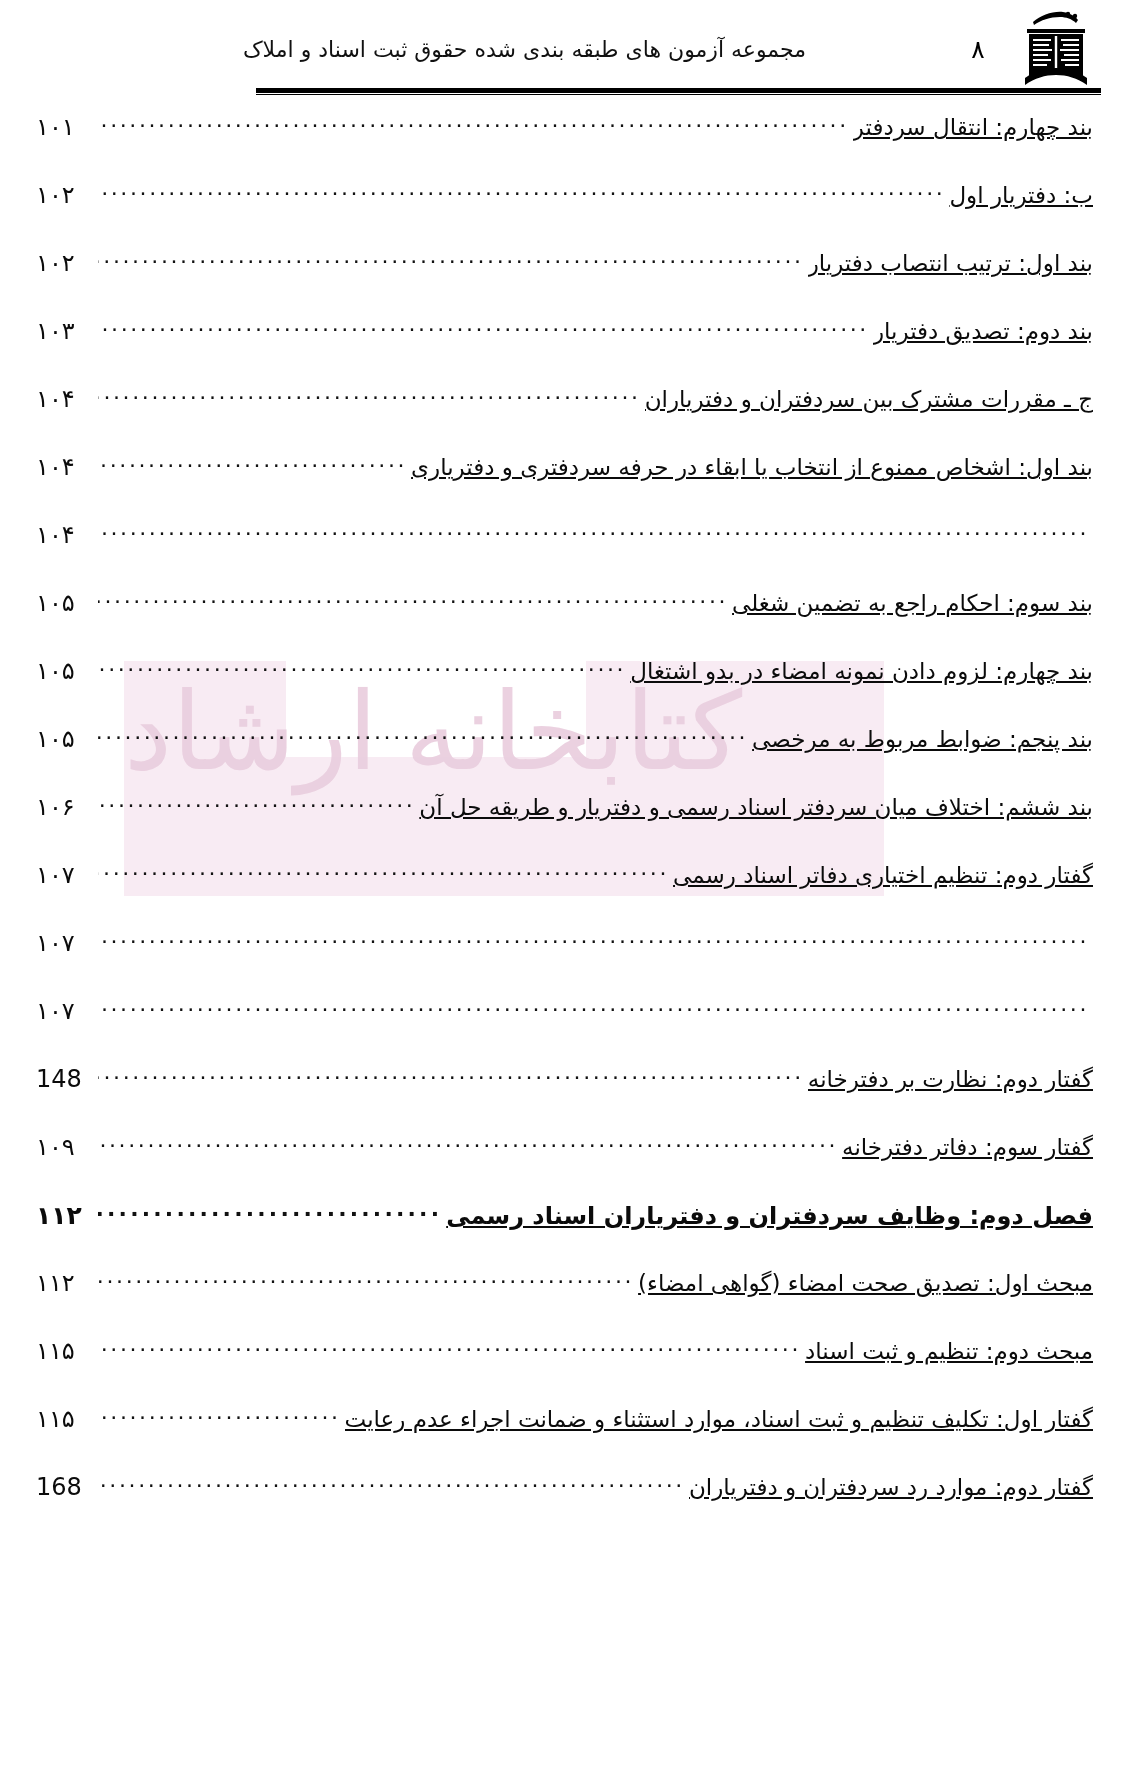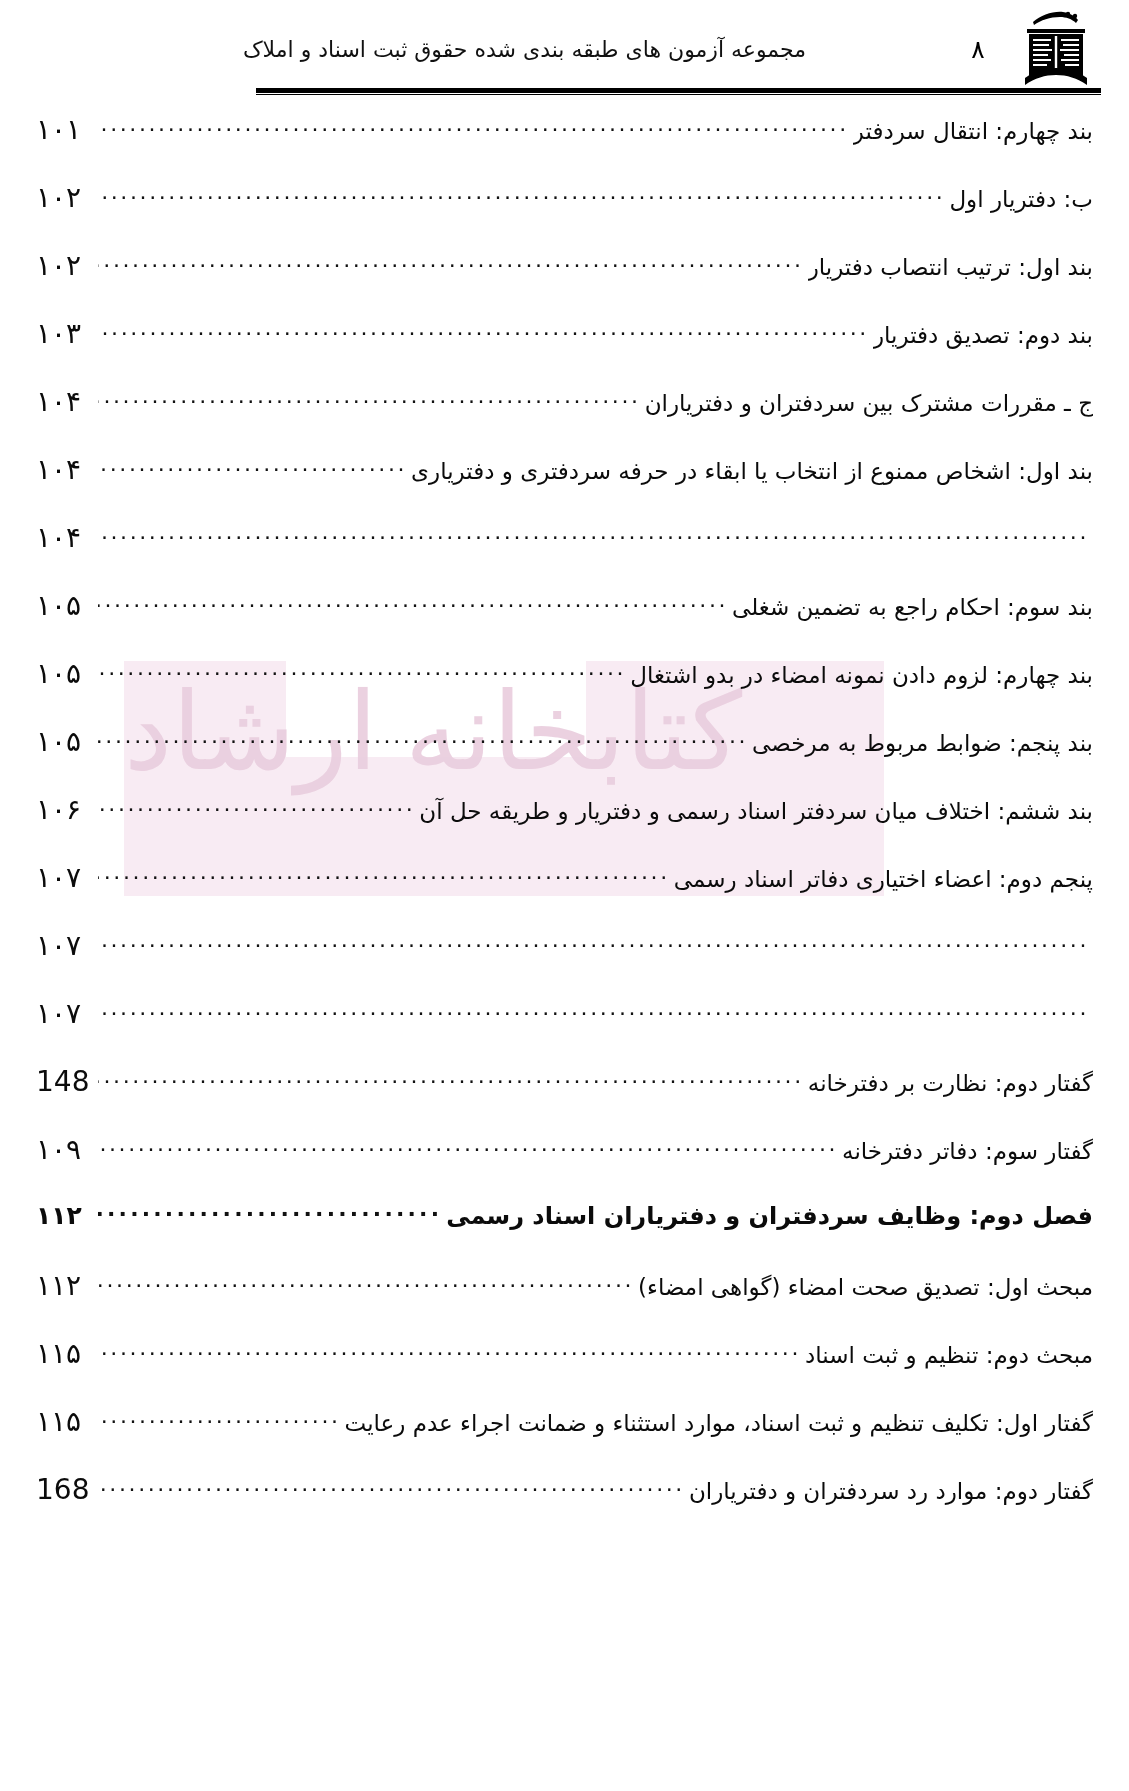--- a/index.html
+++ b/index.html
@@ -137,20 +137,21 @@
   }
   .toc-entry.bold {
     font-weight: bold;
     font-size: 24px;
   }
   .toc-title {
     flex: 0 0 auto;
     max-width: 92%;
     overflow: hidden;
     text-overflow: clip;
+    text-decoration: underline;
   }
   .toc-dots {
     flex: 1 1 auto;
     min-width: 14px;
     overflow: hidden;
     margin: 0 4px;
     position: relative;
     height: 1em;
   }
   .toc-dots::after {
@@ -164,21 +165,21 @@
     white-space: nowrap;
   }
   .toc-entry.bold .toc-dots::after {
     font-weight: bold;
     letter-spacing: 3.2px;
   }
   .toc-page {
     flex: 0 0 auto;
     min-width: 58px;
     text-align: left;
-    font-size: 28px;
+    font-size: 24px;
   }
   .toc-entry.bold .toc-page { font-size: 25px; }
 </style>
 </head>
 <body>
 
 <div class="page">
 
   <div class="watermark">
     <div class="wm-band"></div>
@@ -259,21 +260,21 @@
         <span class="toc-title">بند پنجم: ضوابط مربوط به مرخصی</span>
         <span class="toc-dots"></span>
         <span class="toc-page">۱۰۵</span>
       </div>
       <div class="toc-entry">
         <span class="toc-title">بند ششم: اختلاف میان سردفتر اسناد رسمی و دفتریار و طریقه حل آن</span>
         <span class="toc-dots"></span>
         <span class="toc-page">۱۰۶</span>
       </div>
       <div class="toc-entry">
-        <span class="toc-title">پنجم دوم: اعضاء اختیاری دفاتر اسناد رسمی</span>
+        <span class="toc-title">گفتار دوم: تنظیم اختیاری دفاتر اسناد رسمی</span>
         <span class="toc-dots"></span>
         <span class="toc-page">۱۰۷</span>
       </div>
       <div class="toc-entry">
         <span class="toc-dots"></span>
         <span class="toc-page">۱۰۷</span>
       </div>
       <div class="toc-entry">
         <span class="toc-dots"></span>
         <span class="toc-page">۱۰۷</span>

